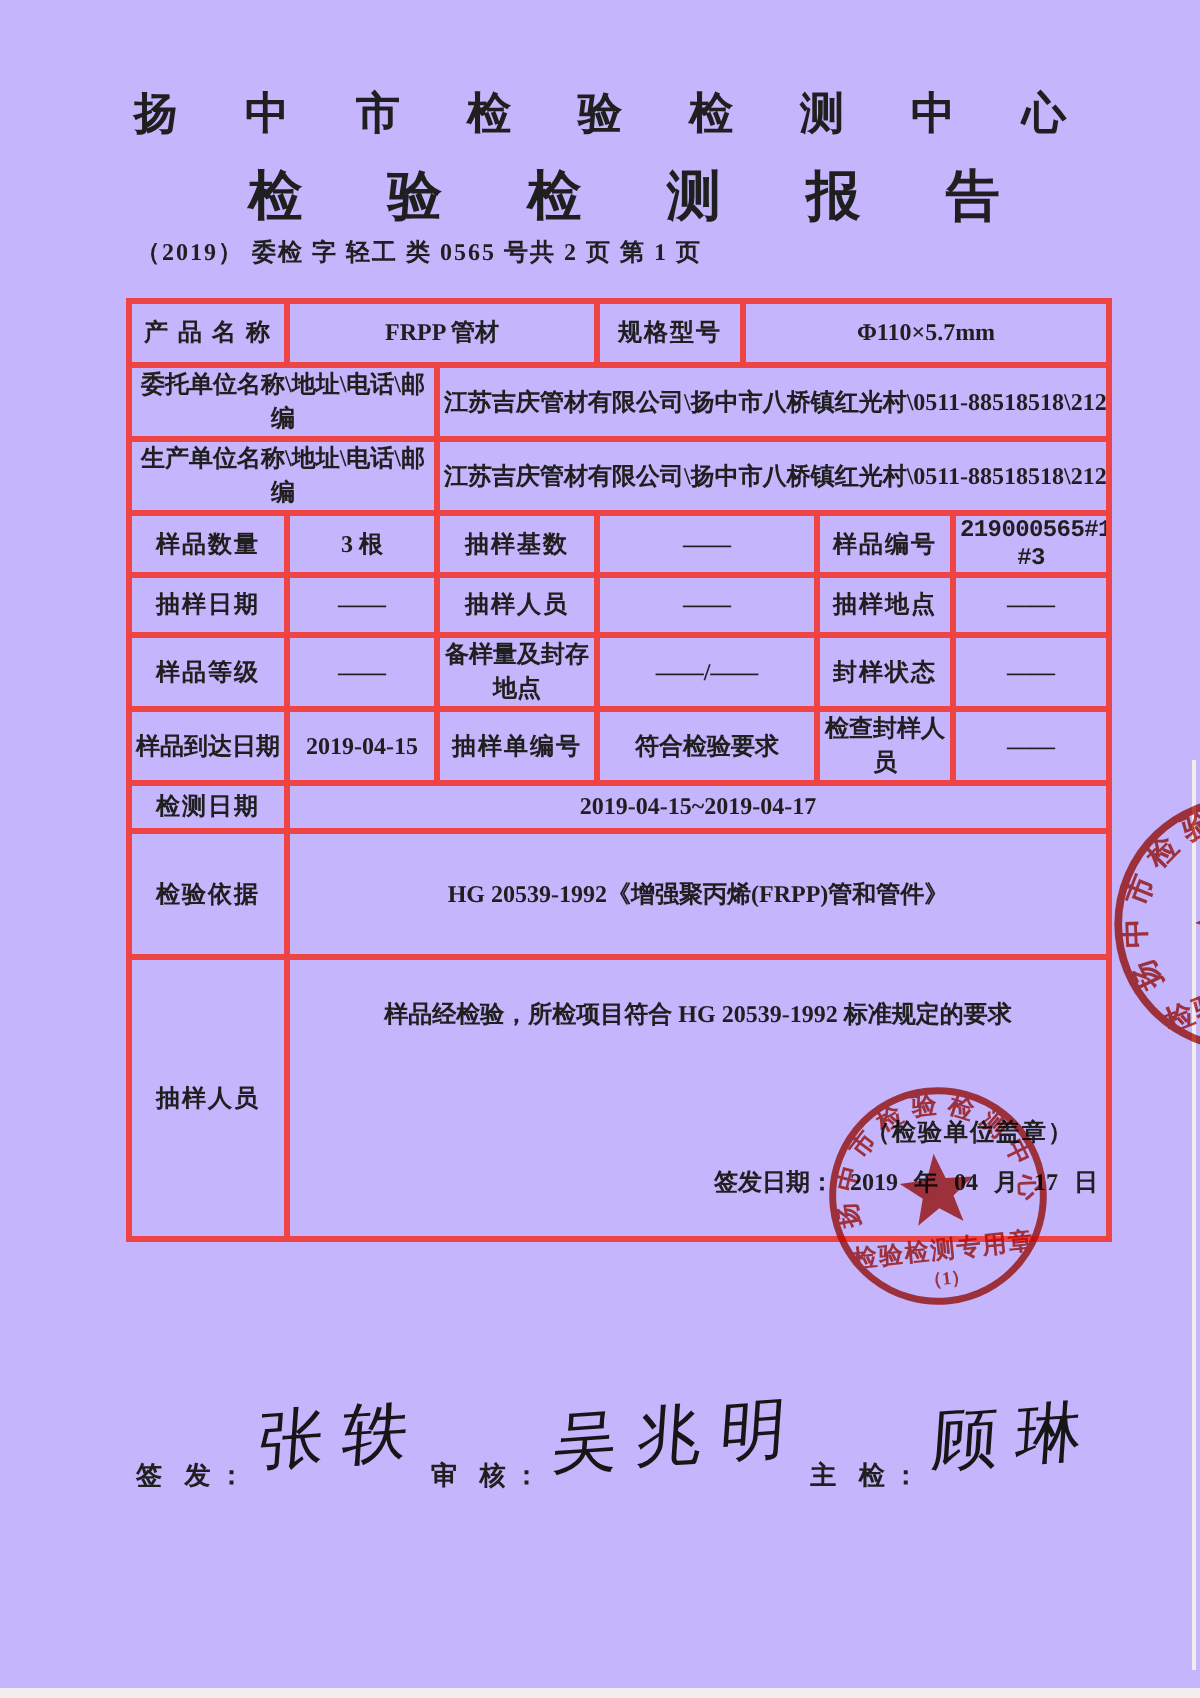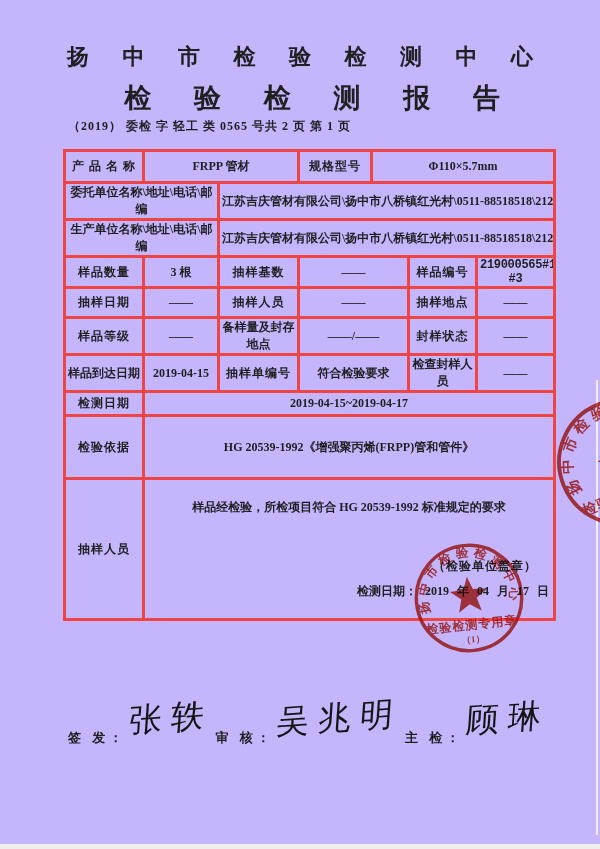--- a/index.html
+++ b/index.html
@@ -141,21 +141,21 @@
     <tr style="height:63px">
       <td class="lbl">检验依据</td>
       <td colspan="6" class="basis-val">HG 20539-1992《增强聚丙烯(FRPP)管和管件》</td>
     </tr>
     <tr style="height:141px">
       <td class="lbl">抽样人员</td>
       <td colspan="6" class="conclusion">
         <div class="concl-text">样品经检验，所检项目符合 HG 20539-1992 标准规定的要求</div>
         <div class="seal-note">（检验单位盖章）</div>
         <div class="issue-line">
-          <span>检测日期：</span>
+          <span>签发日期：</span>
           <span>2019 年 04 月 17 日</span>
         </div>
       </td>
     </tr>
   </tbody>
     </table>
 
   <div class="sign-row">
     <span class="sig-label">签  发：</span>
     <span class="sig-name">张轶</span>

